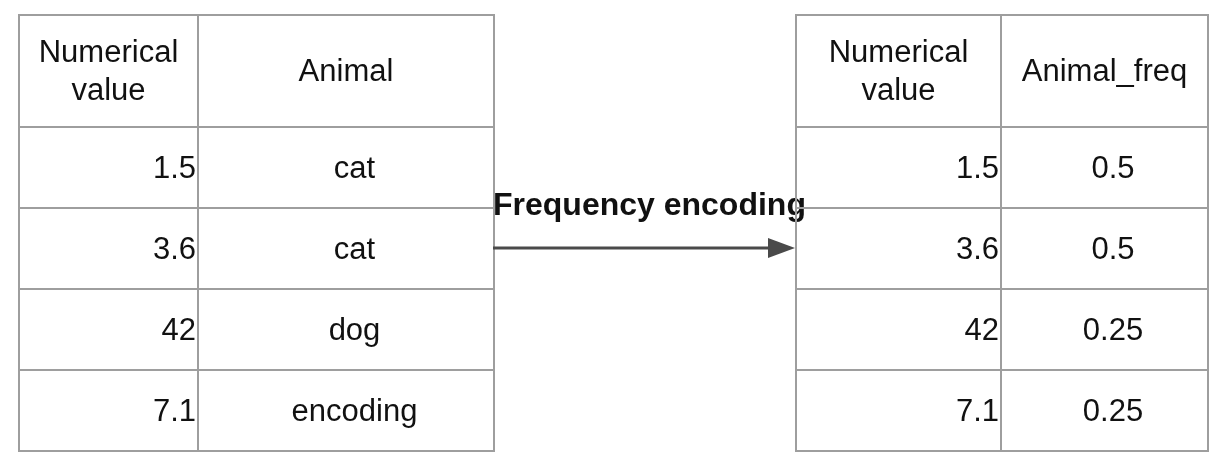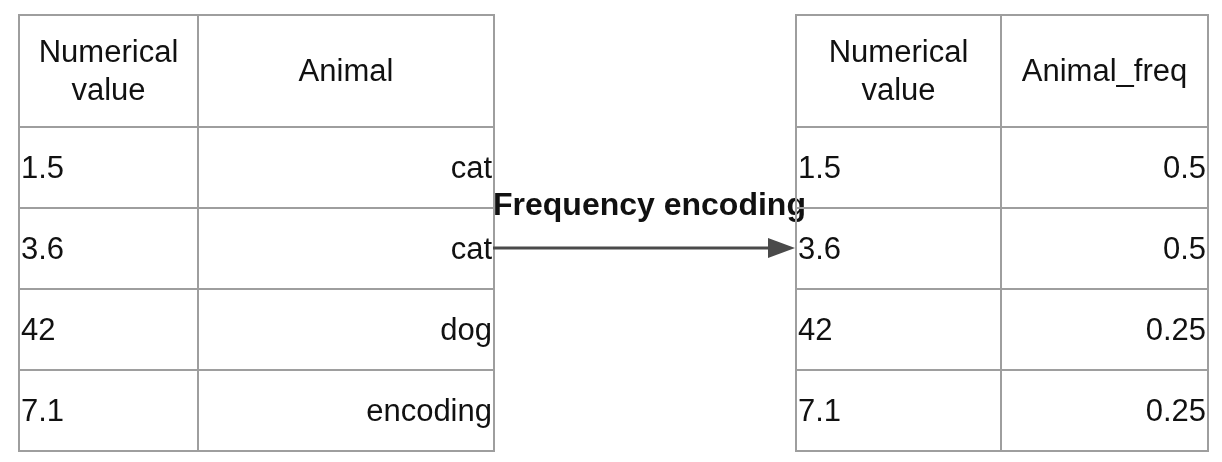--- a/index.html
+++ b/index.html
@@ -33,24 +33,24 @@
     font-weight: normal;
     text-align: center;
     height: 110px;
     line-height: 1.22;
     padding: 0 6px;
   }
   table.data-table td {
     height: 77px;
   }
   td.cell-center {
-    text-align: left;
+    text-align: right;
   }
   td.cell-left {
-    text-align: right;
+    text-align: center;
     padding-left: 18px;
   }
   #left-table {
     left: 18px;
     top: 14px;
     width: 475px;
     height: 424px;
   }
   #right-table {
     left: 795px;

